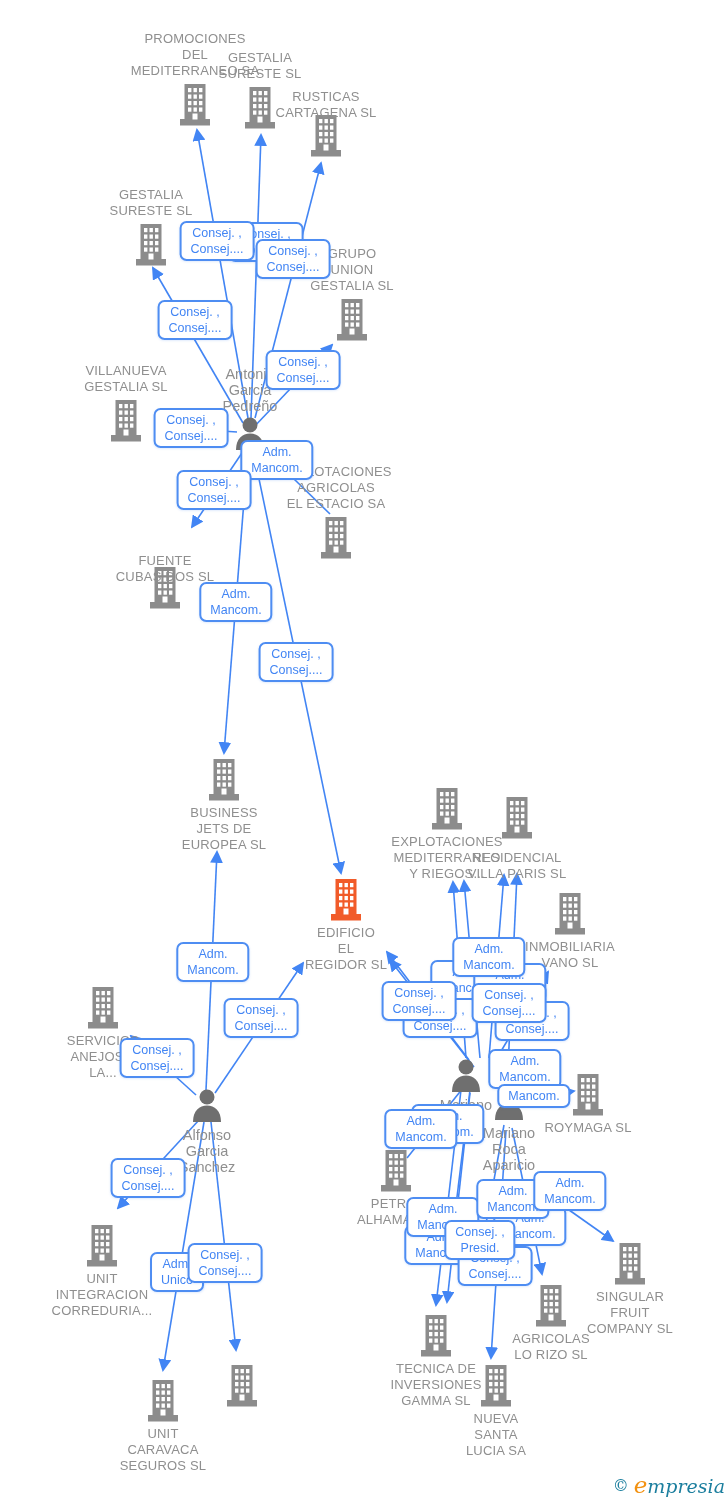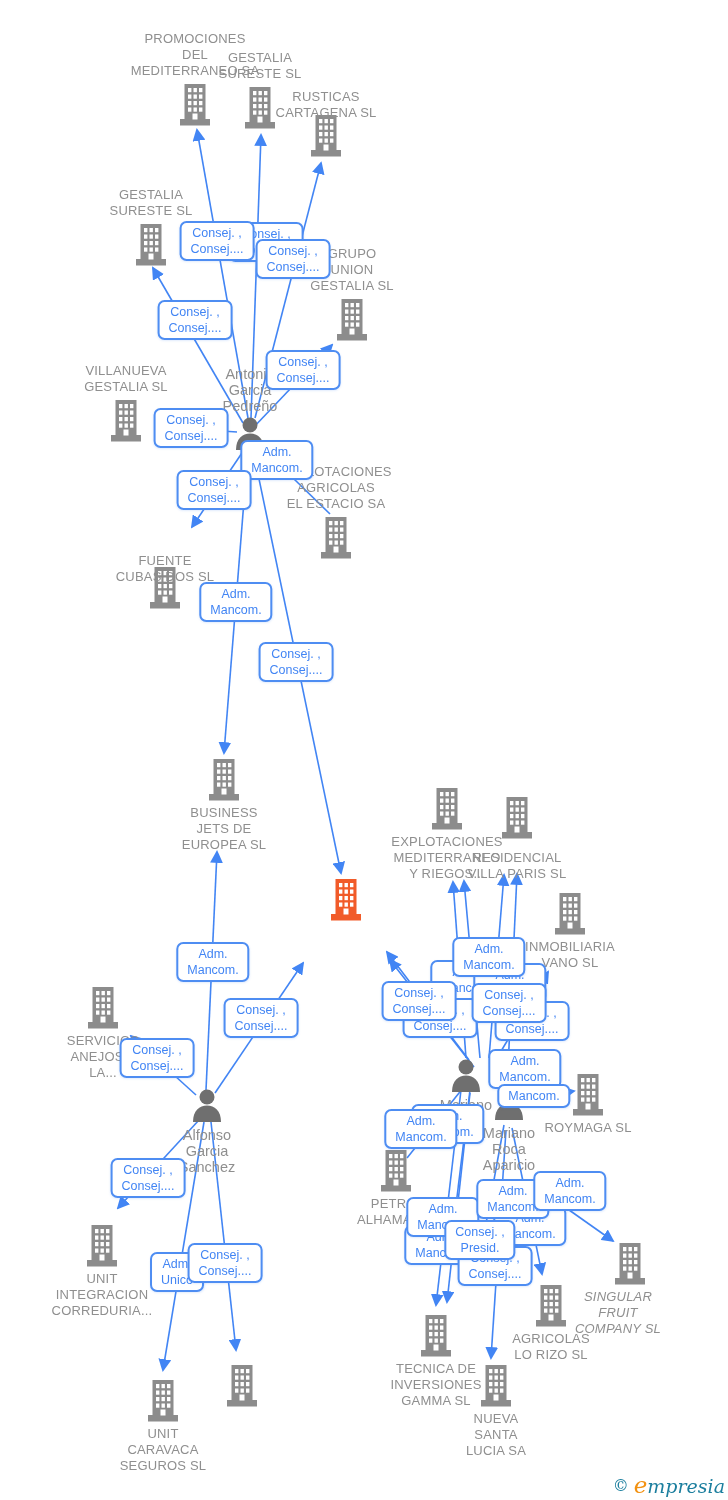--- a/index.html
+++ b/index.html
@@ -335,20 +335,25 @@
           <rect x="16.5" y="10.5" width="3.4" height="4.2" fill="#fff"></rect>
           <rect x="16.5" y="17" width="3.4" height="4.2" fill="#fff"></rect>
           <rect x="16.5" y="23.5" width="3.4" height="4.2" fill="#fff"></rect>
           <rect x="22" y="4" width="3.4" height="4.2" fill="#fff"></rect>
           <rect x="22" y="10.5" width="3.4" height="4.2" fill="#fff"></rect>
           <rect x="22" y="17" width="3.4" height="4.2" fill="#fff"></rect>
           <rect x="22" y="23.5" width="3.4" height="4.2" fill="#fff"></rect>
           <rect x="15.5" y="29.5" width="5" height="6" fill="#fff"></rect>
         </svg></span>
     </div>
+    <div class="company-label" style="left: 271px; top: 925px;">
+      <div>EDIFICIO</div>
+      <div>EL</div>
+      <div>REGIDOR  SL</div>
+    </div>
     <div class="node" style="left: 552px; top: 893px;">
       <span class="icon"><svg width="36" height="42" viewBox="0 0 36 42">
           <rect x="7.5" y="0" width="21" height="36" fill="#8c8c8c"></rect>
           <rect x="3" y="35" width="30" height="6.5" fill="#8c8c8c"></rect>
           <rect x="11" y="4" width="3.4" height="4.2" fill="#fff"></rect>
           <rect x="11" y="10.5" width="3.4" height="4.2" fill="#fff"></rect>
           <rect x="11" y="17" width="3.4" height="4.2" fill="#fff"></rect>
           <rect x="11" y="23.5" width="3.4" height="4.2" fill="#fff"></rect>
           <rect x="16.5" y="4" width="3.4" height="4.2" fill="#fff"></rect>
           <rect x="16.5" y="10.5" width="3.4" height="4.2" fill="#fff"></rect>
@@ -470,21 +475,21 @@
           <rect x="16.5" y="10.5" width="3.4" height="4.2" fill="#fff"></rect>
           <rect x="16.5" y="17" width="3.4" height="4.2" fill="#fff"></rect>
           <rect x="16.5" y="23.5" width="3.4" height="4.2" fill="#fff"></rect>
           <rect x="22" y="4" width="3.4" height="4.2" fill="#fff"></rect>
           <rect x="22" y="10.5" width="3.4" height="4.2" fill="#fff"></rect>
           <rect x="22" y="17" width="3.4" height="4.2" fill="#fff"></rect>
           <rect x="22" y="23.5" width="3.4" height="4.2" fill="#fff"></rect>
           <rect x="15.5" y="29.5" width="5" height="6" fill="#fff"></rect>
         </svg></span>
     </div>
-    <div class="company-label" style="left: 543px; top: 1289px; font-style: italic;">
+    <div class="company-label" style="left: 555px; top: 1289px;">
       <div>SINGULAR</div>
       <div>FRUIT</div>
       <div>COMPANY SL</div>
     </div>
     <div class="node" style="left: 533px; top: 1285px;">
       <span class="icon"><svg width="36" height="42" viewBox="0 0 36 42">
           <rect x="7.5" y="0" width="21" height="36" fill="#8c8c8c"></rect>
           <rect x="3" y="35" width="30" height="6.5" fill="#8c8c8c"></rect>
           <rect x="11" y="4" width="3.4" height="4.2" fill="#fff"></rect>
           <rect x="11" y="10.5" width="3.4" height="4.2" fill="#fff"></rect>

